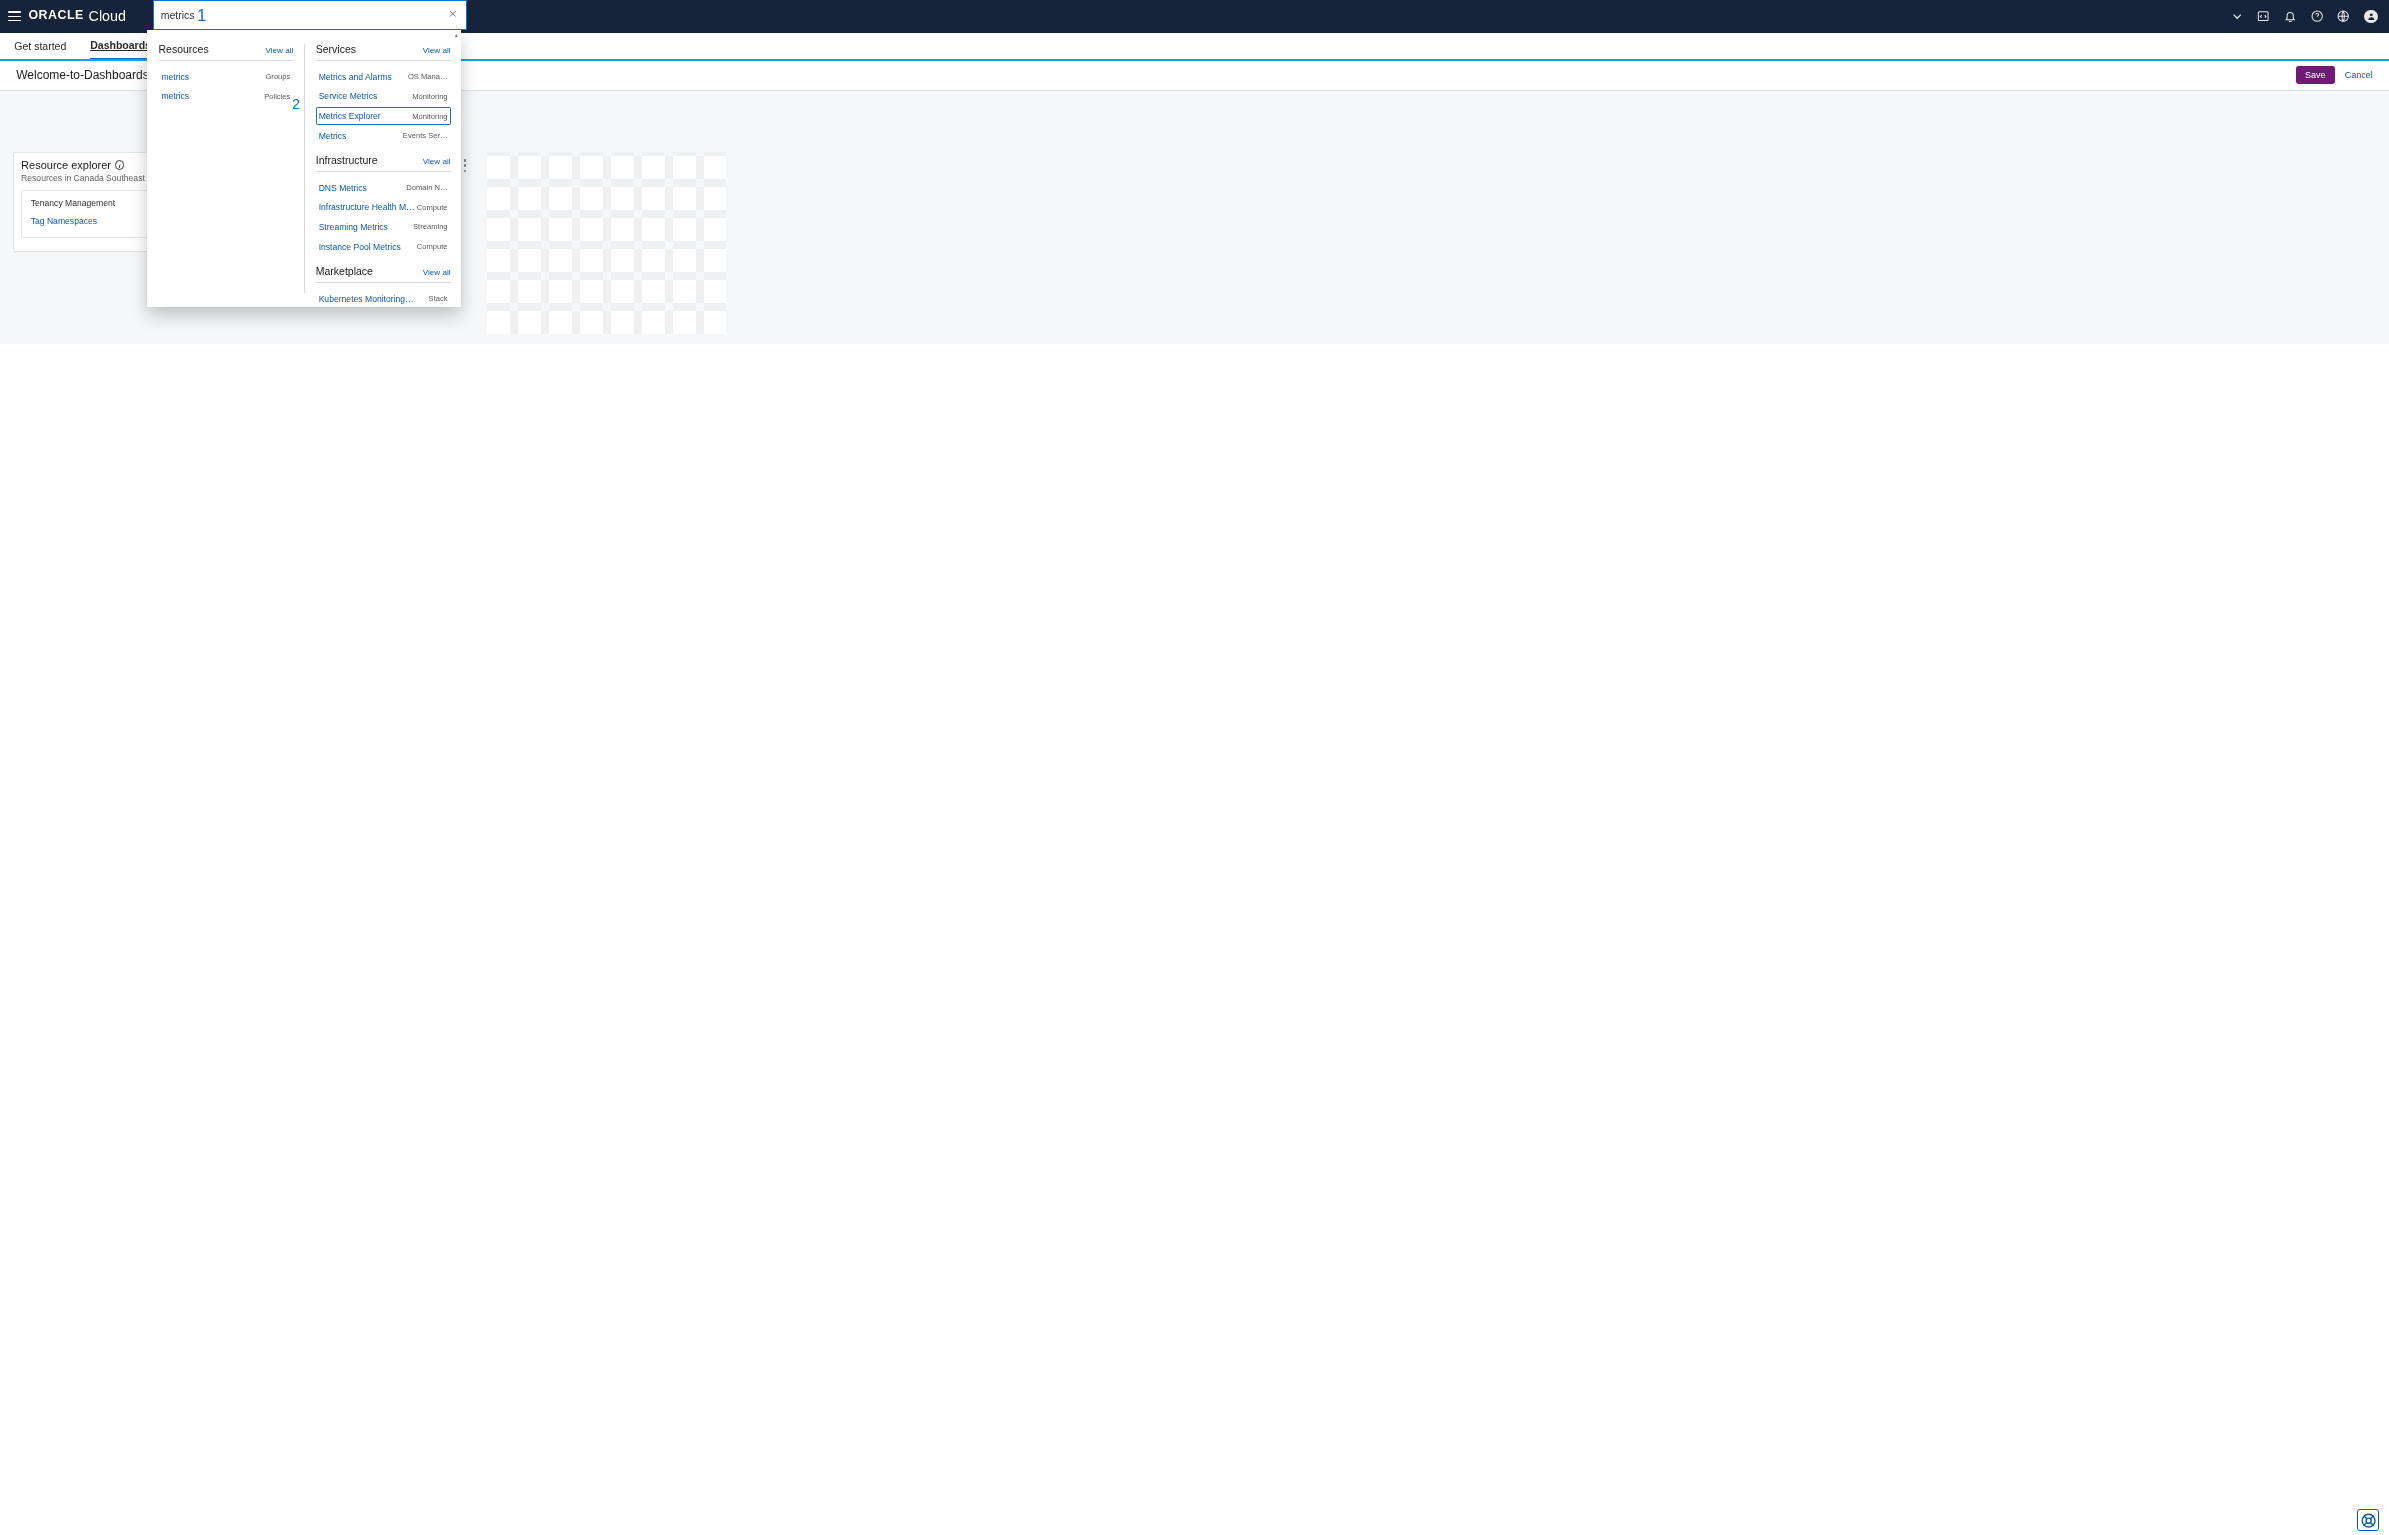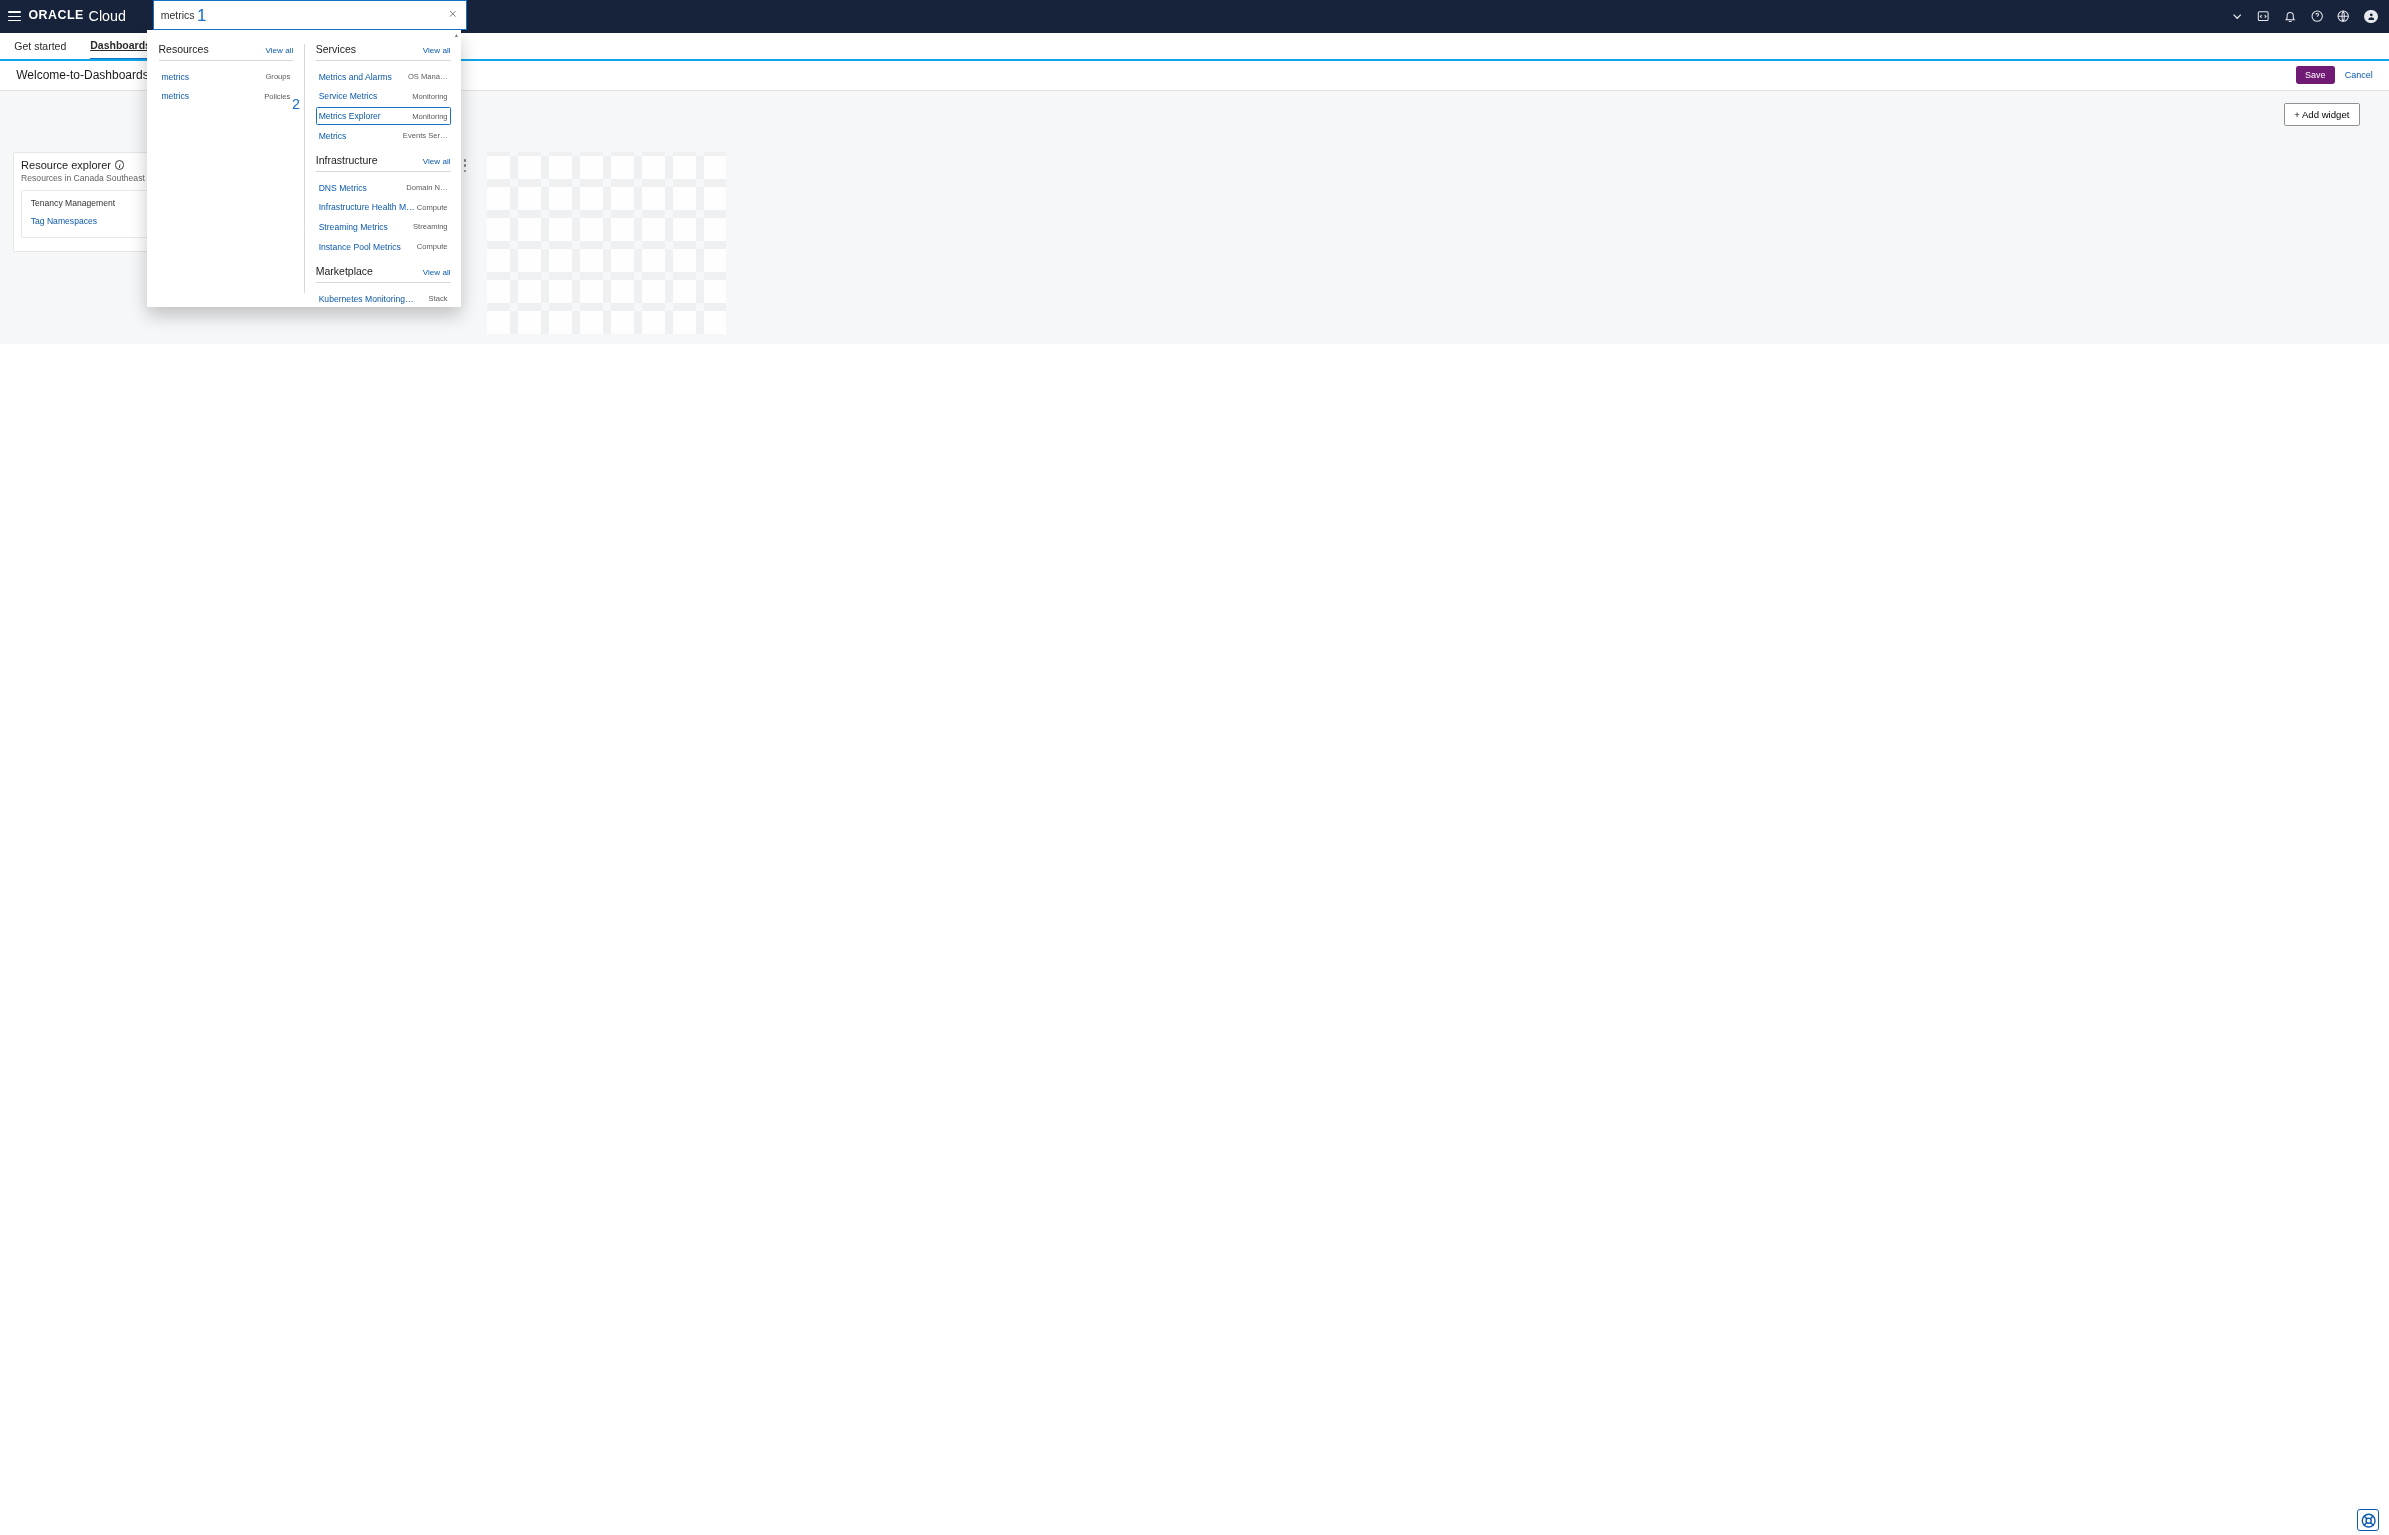--- a/index.html
+++ b/index.html
@@ -286,23 +286,20 @@
 
 <div class="title-bar">
   <div class="dash-title">Welcome-to-Dashboards-d…</div>
   <div class="title-bar-right">
     <button class="btn-save">Save</button>
     <span class="btn-cancel">Cancel</span>
   </div>
 </div>
 
 <div class="content-area">
-  <div class="add-widget-row">
-    <button class="btn-add-widget">+ Add widget</button>
-  </div>
 
   <div class="resource-explorer-card">
     <div class="card-handle">
       <span></span>
         <span></span>
         <span></span>
     </div>
     <div class="rex-title-row">
       <span class="rex-title">Resource explorer</span>
       <span class="info-circ">i</span>

